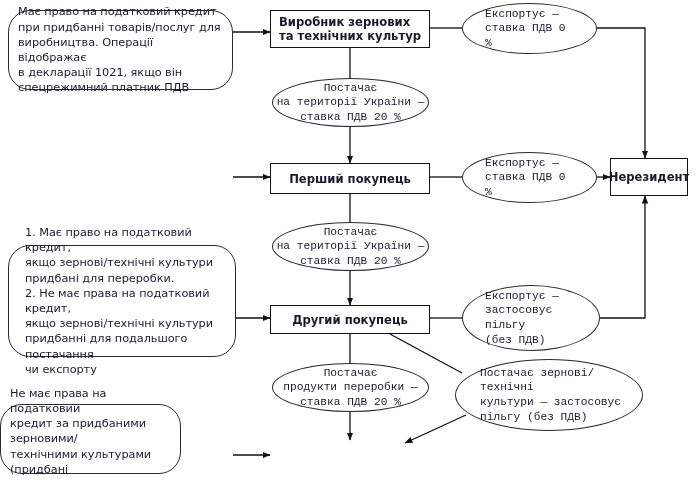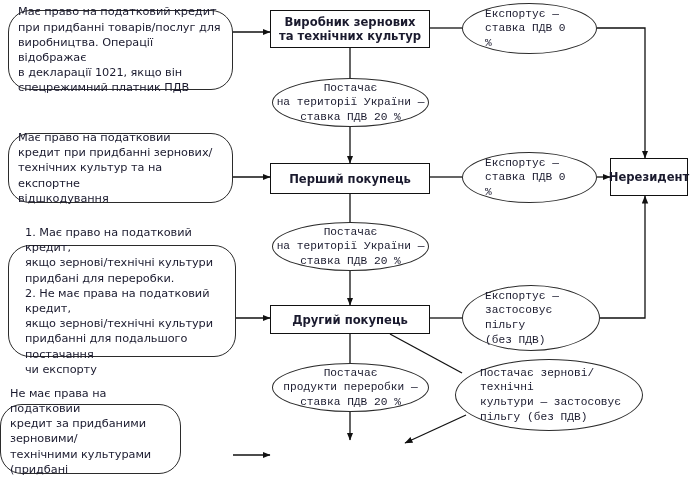--- a/index.html
+++ b/index.html
@@ -23,21 +23,20 @@
     width: 696px;
     height: 480px;
     pointer-events: none;
   }
   .node {
     position: absolute;
     box-sizing: border-box;
     display: flex;
     align-items: center;
     justify-content: center;
-    text-align: center;
     z-index: 2;
   }
   
   .note {
     border: 1px solid #2b2b2b;
     border-radius: 22px;
     background: #ffffff;
     padding: 6px 9px;
     justify-content: flex-start;
     text-align: left;
@@ -124,26 +123,20 @@
   </svg>
 
   <div class="node note" style="left:8px; top:10px; width:225px; height:80px;">
     <span class="txt multiline">Має право на податковий кредит
 при придбанні товарів/послуг для
 виробництва. Операції відображає
 в декларації 1021, якщо він
 спецрежимний платник ПДВ</span>
   </div>
 
-  <div class="node note" style="left:8px; top:133px; width:225px; height:70px;">
-    <span class="txt multiline">Має право на податковий
-кредит при придбанні зернових/
-технічних культур та на експортне
-відшкодування</span>
-  </div>
 
   <div class="node note" style="left:8px; top:245px; width:228px; height:112px;padding-left:16px;">
     <span class="txt multiline">1. Має право на податковий кредит,
 якщо зернові/технічні культури
 придбані для переробки.
 2. Не має права на податковий кредит,
 якщо зернові/технічні культури
 придбанні для подальшого постачання
 чи експорту</span>
   </div>

